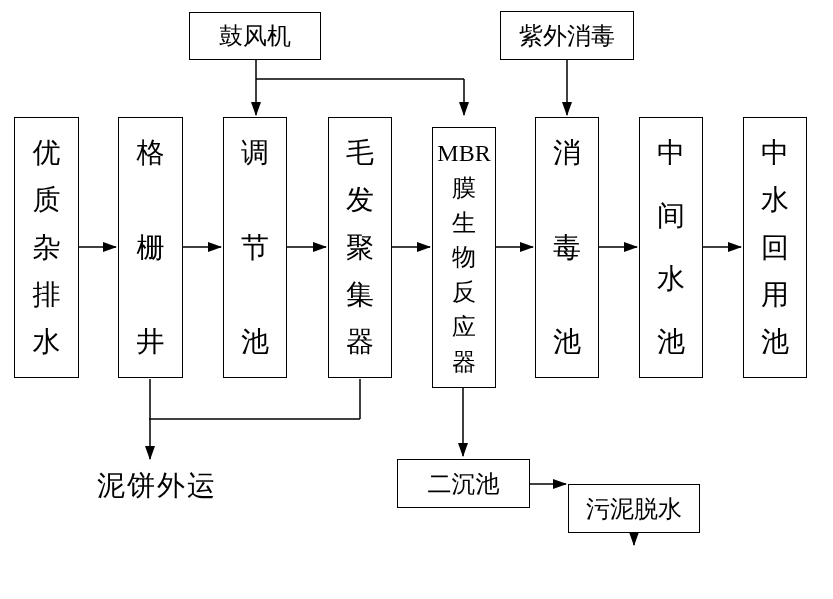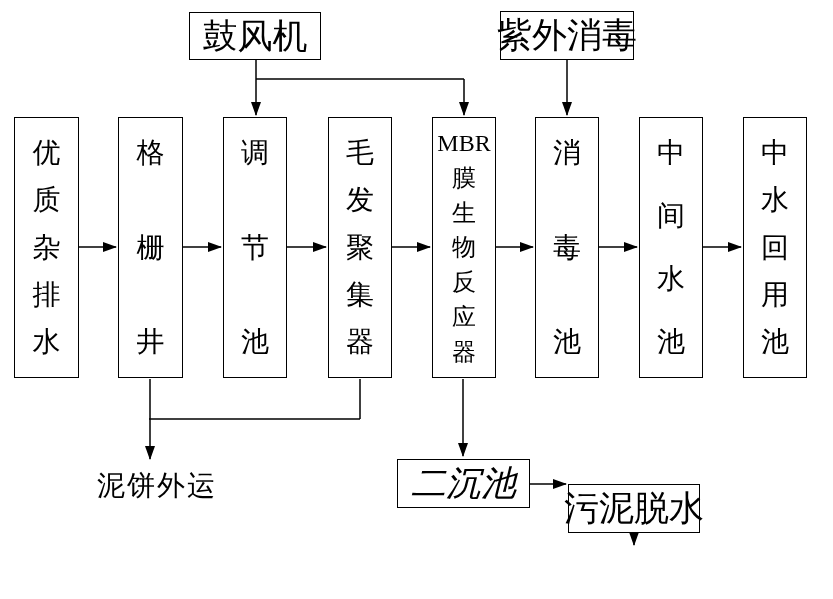--- a/index.html
+++ b/index.html
@@ -19,21 +19,21 @@
     position: absolute; left: 0; top: 0;
     width: 833px; height: 599px;
   }
   .box {
     position: absolute;
     border: 1.5px solid #000;
     background: #ffffff;
     display: flex;
     align-items: center;
     justify-content: center;
-    font-size: 35px;
+    font-size: 24px;
     white-space: nowrap;
   }
   .vbox {
     position: absolute;
     top: 117px; height: 261px;
     border: 1.5px solid #000;
     background: #ffffff;
     display: flex;
     flex-direction: column;
     align-items: center;
@@ -112,21 +112,21 @@
     </div>
 
   <div class="vbox" style="left:328px; width:64px;">
       <span>毛</span>
       <span>发</span>
       <span>聚</span>
       <span>集</span>
       <span>器</span>
     </div>
 
-  <div class="vbox mbr" style="left:432px; width:64px;">
+  <div class="vbox mbr" style="left:432px; width:64px;margin-top:10px;">
       <span>MBR</span>
       <span>膜</span>
       <span>生</span>
       <span>物</span>
       <span>反</span>
       <span>应</span>
       <span>器</span>
     </div>
 
   <div class="vbox" style="left:535px; width:64px;">
@@ -143,20 +143,20 @@
     </div>
 
   <div class="vbox" style="left:743px; width:64px;">
       <span>中</span>
       <span>水</span>
       <span>回</span>
       <span>用</span>
       <span>池</span>
     </div>
 
-  <div class="box" style="left:397px; top:459px; width:133px; height:49px;font-style:italic;">二沉池</div>
+  <div class="box" style="left:397px; top:459px; width:133px; height:49px;">二沉池</div>
 
   <div class="box" style="left:568px; top:459px; width:132px; height:49px;margin-top:25px;">污泥脱水</div>
 
   <div class="flabel" style="left:93px; top:467px; width:128px;">泥饼外运</div>
 
 
 </div>
 
 </body></html>

